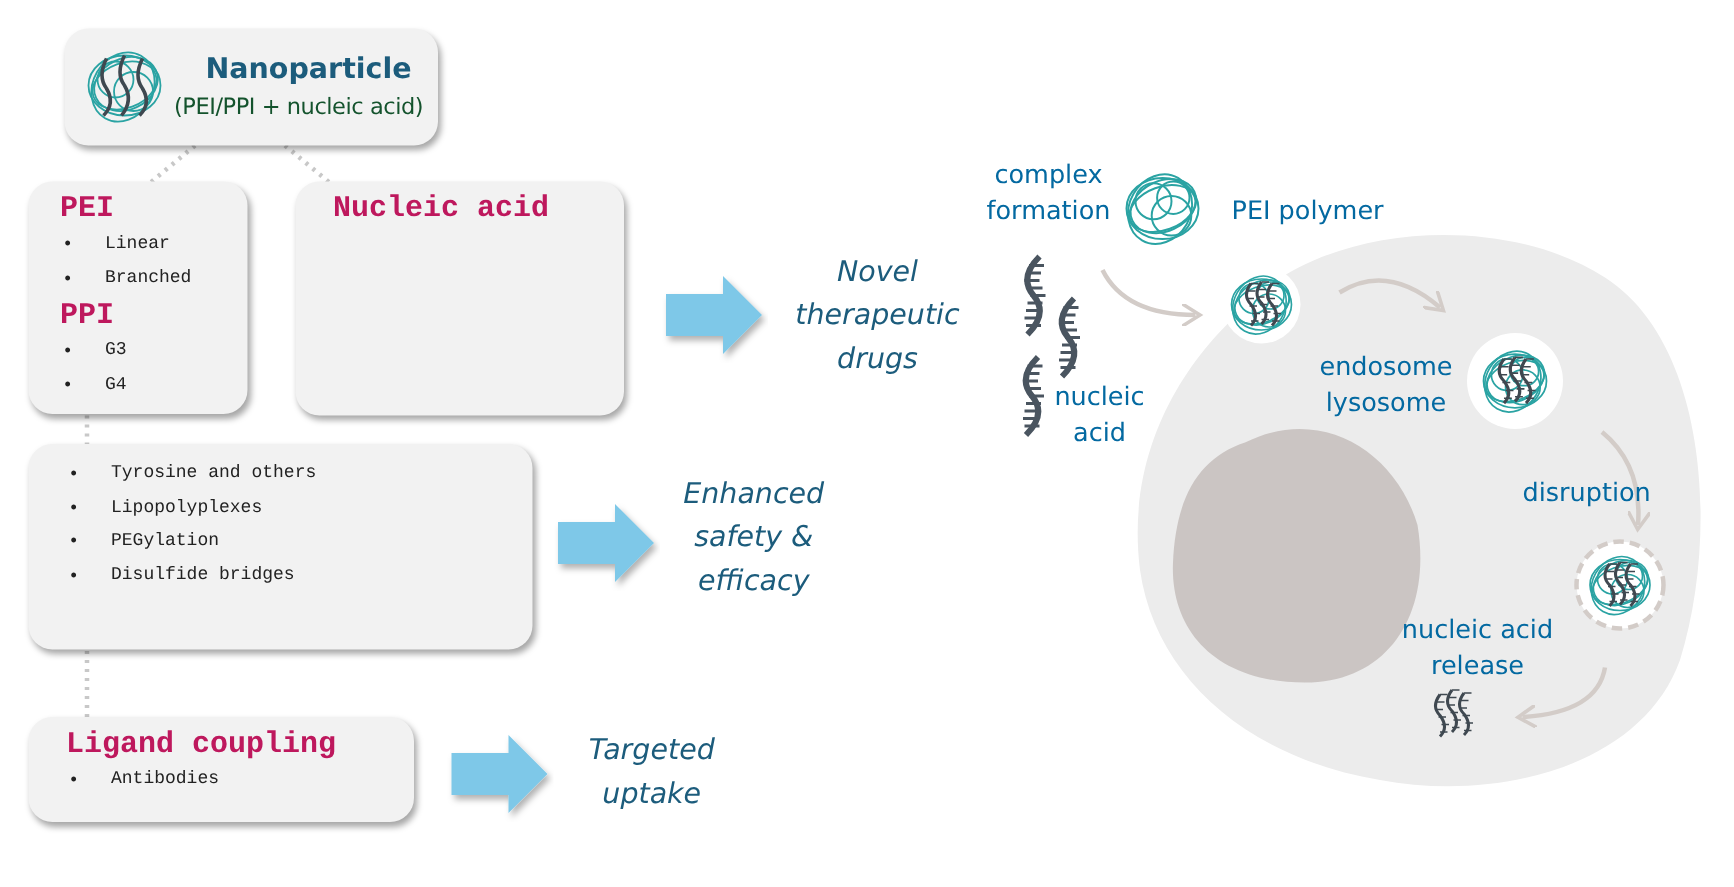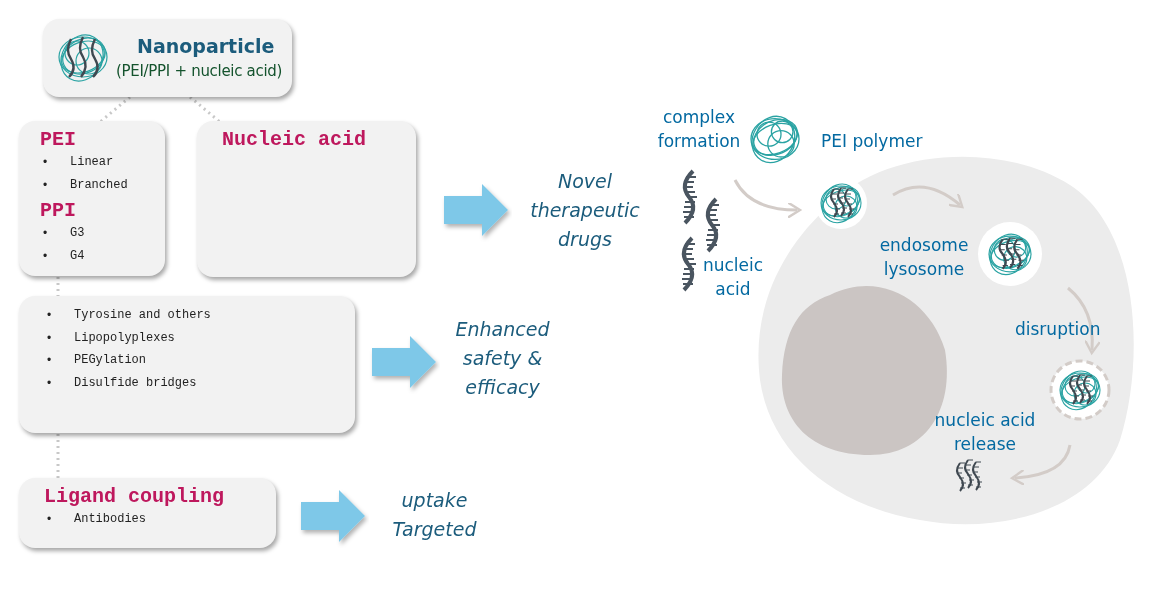--- a/index.html
+++ b/index.html
@@ -109,22 +109,22 @@
   <div>Novel</div>
   <div>therapeutic</div>
   <div>drugs</div>
 </div>
 <div class="outcome" style="left:440px;top:315px;width:125px;">
   <div>Enhanced</div>
   <div>safety &amp;</div>
   <div>efficacy</div>
 </div>
 <div class="outcome" style="left:372px;top:486px;width:125px;">
+  <div>Targeted</div>
   <div>uptake</div>
-  <div>Targeted</div>
 </div>
 
 <svg class="abs" style="left:0;top:0;" width="1156" height="591">
   <defs>
     <g id="tangle">
       <g fill="none" stroke="#2aa3a3" stroke-width="1.1">
         <ellipse cx="0" cy="0" rx="20" ry="17"></ellipse>
         <ellipse cx="-1" cy="1" rx="17" ry="20" transform="rotate(30)"></ellipse>
         <ellipse cx="1" cy="-1" rx="19" ry="14" transform="rotate(-25)"></ellipse>
         <ellipse cx="0" cy="0" rx="12" ry="19" transform="rotate(70)"></ellipse>

